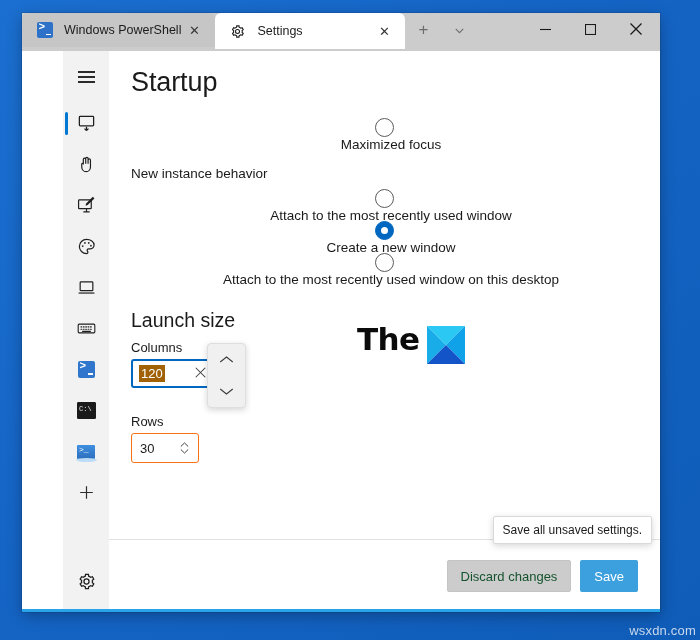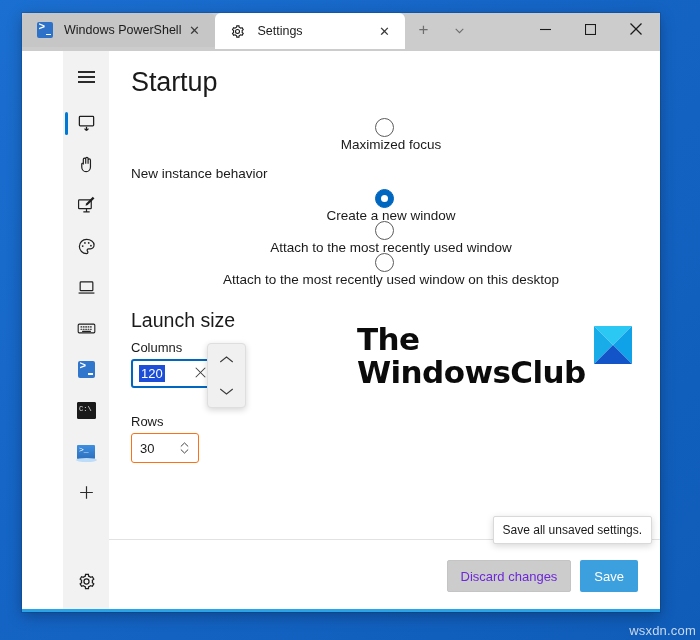--- a/index.html
+++ b/index.html
@@ -330,21 +330,21 @@
     height: 29px;
     box-sizing: border-box;
     border: 2px solid #0067c0;
     border-radius: 3px;
     background: #ffffff;
     display: flex;
     align-items: center;
     padding: 0 6px;
   }
   .numberbox .selnum {
-    background: #1d4ed8;
+    background: #a16207;
     color: #ffffff;
     font-size: 13px;
     padding: 1px 2px;
     line-height: 15px;
   }
   .numberbox .clear-x {
     margin-left: auto;
     color: #3b3b3b;
     font-size: 12px;
     line-height: 1;
@@ -435,21 +435,21 @@
     font-size: 13px;
     display: flex;
     align-items: center;
     justify-content: center;
     padding: 0 13px;
     box-sizing: border-box;
     font-family: "Liberation Sans", sans-serif;
   }
   .btn-secondary {
     background: #cccccc;
-    color: #6d28d9;
+    color: #14532d;
     border-color: #c4c4c4;
   }
   .btn-primary {
     background: #3ba0dd;
     color: #ffffff;
     margin-left: 9px;
     min-width: 54px;
   }
   .tooltip {
     position: absolute;
@@ -638,26 +638,26 @@
         <div style="height:14px"></div>
 
         <div class="radio-row">
           <span class="radio"></span>
           <span class="radio-label">Maximized focus</span>
         </div>
 
         <div class="group-label">New instance behavior</div>
 
         <div class="radio-row">
+          <span class="radio"></span>
+          <span class="radio-label">Attach to the most recently used window</span>
+        </div>
+        <div class="radio-row">
           <span class="radio checked"></span>
           <span class="radio-label">Create a new window</span>
-        </div>
-        <div class="radio-row">
-          <span class="radio"></span>
-          <span class="radio-label">Attach to the most recently used window</span>
         </div>
         <div class="radio-row">
           <span class="radio"></span>
           <span class="radio-label">Attach to the most recently used window on this desktop</span>
         </div>
 
         <h2 class="sub-title">Launch size</h2>
 
         <div class="field-label">Columns</div>
 
@@ -694,21 +694,20 @@
               <path d="M1.8 6.3L6 2.2l4.2 4.1"></path>
                 <path d="M1.8 9.7L6 13.8l4.2-4.1"></path>
             </svg>
           </span>
         </div>
 
         
         <div class="logo-watermark">
           <div>
             <div class="logo-text">The</div>
-            <div class="logo-text">WindowsClub</div>
           </div>
           <div class="logo-mark">
             <svg width="38" height="38" viewBox="0 0 38 38">
               <polygon points="0,0 38,0 19,19" fill="#2ac8f2"></polygon>
               <polygon points="0,0 19,19 0,38" fill="#18ace9"></polygon>
               <polygon points="38,0 38,38 19,19" fill="#0fa2e8"></polygon>
               <polygon points="0,38 19,19 38,38" fill="#1355c9"></polygon>
             </svg>
           </div>
         </div>

